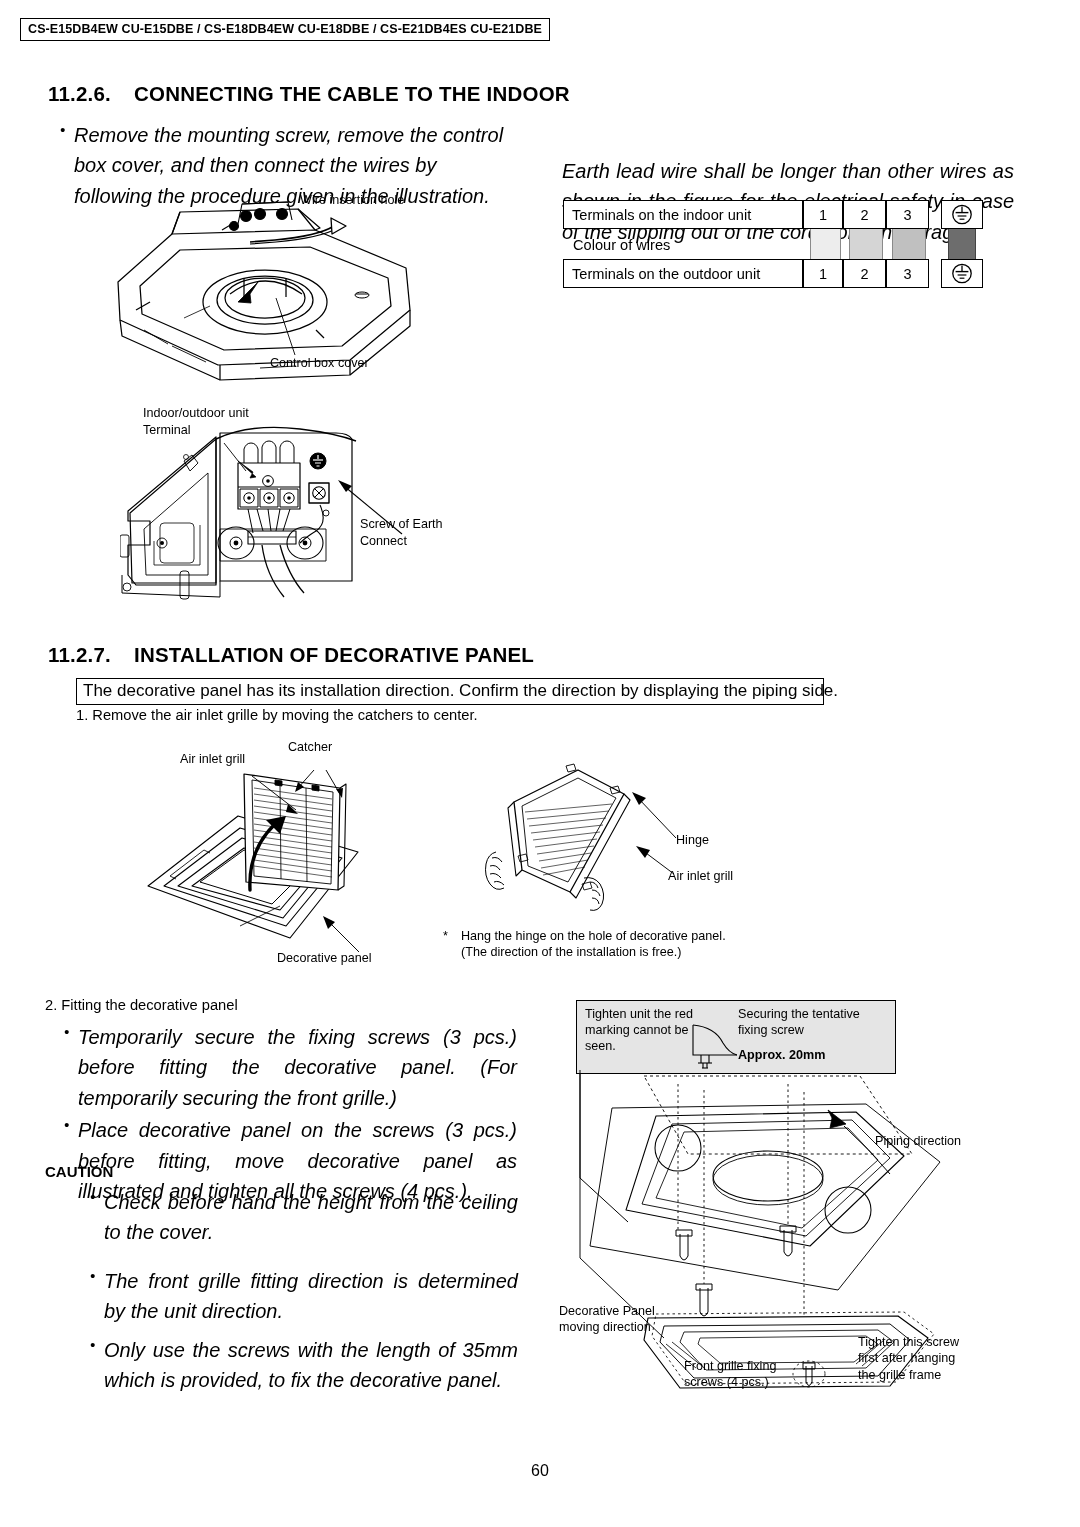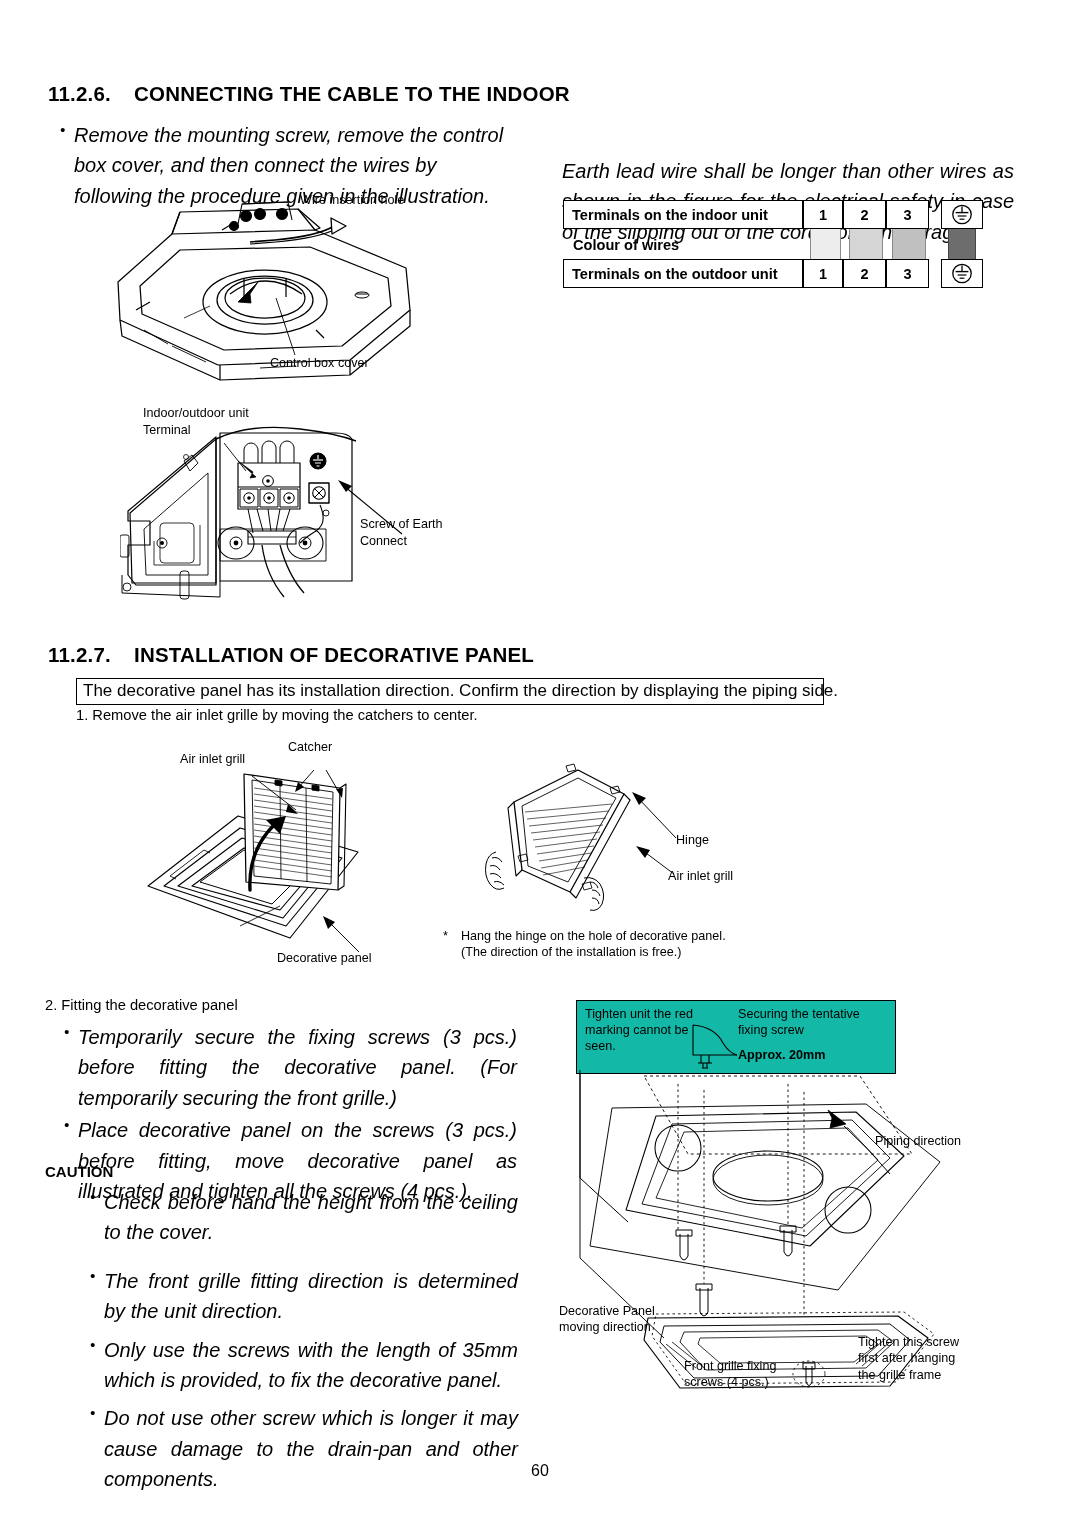--- a/index.html
+++ b/index.html
@@ -72,52 +72,53 @@
   .band { position:absolute; border:1px solid #8a8a8a; }
 
   
   .flabel {
     position:absolute; font-size:12.6px; line-height:1.3;
     white-space:nowrap;
   }
 
   
   .callout {
-    position:absolute; border:1.4px solid #000; background:#14b8a6;
+    position:absolute; border:1.4px solid #000; background:#e5e5e5;
   }
   .callout .t { position:absolute; font-size:12.6px; line-height:1.26; }
 
   
   .pageno {
     position:absolute; left:0; right:0; text-align:center;
     font-size:16px;
   }
 
   svg { display:block; }
   .fig { position:absolute; }
 </style>
 </head>
 <body>
 
 <div class="page">
 
+  <div class="model-box">CS-E15DB4EW CU-E15DBE / CS-E18DB4EW CU-E18DBE / CS-E21DB4ES CU-E21DBE</div>
 
   <div class="sec-head" style="left:48px; top:82px;">
     <span class="num">11.2.6.</span><span>CONNECTING THE CABLE TO THE INDOOR</span>
   </div>
 
   <div class="txtcol" style="left:58px; top:120px; width:460px;">
     <ul class="bullet-list">
       <li>Remove the mounting screw, remove the control box cover, and then connect the wires by following the procedure given in the illustration.</li>
     </ul>
   </div>
 
   <div class="txtcol just" style="left:562px; top:120px; width:452px;margin-top:36px;">Earth lead wire shall be longer than other wires as shown in the figure for the electrical safety in case of the slipping out of the cord from anchorage.</div>
 
-  <div class="term-table" style="left:563px; top:200px; width:410px; height:88px;font-weight:bold;">
+  <div class="term-table" style="left:563px; top:200px; width:410px; height:88px;">
 
     <div class="band" style="left:247px; top:27px; width:31px; height:34px; background:#ededed;"></div>
     <div class="band" style="left:286px; top:27px; width:34px; height:34px; background:#d5d5d5;"></div>
     <div class="band" style="left:329px; top:27px; width:34px; height:34px; background:#c0c0c0;"></div>
     <div class="band" style="left:385px; top:26px; width:28px; height:36px; background:#6d6d6d; border-color:#444;"></div>
 
     <div class="cellbox" style="left:0px; top:0px; width:240px; height:29px;">
       <span class="cell-label">Terminals on the indoor unit</span>
     </div>
     <div class="cellbox cell-num" style="left:240px; top:0px; width:40px; height:29px;">1</div>
@@ -459,21 +460,20 @@
     </ul>
   </div>
 
   <div class="caution-title" style="left:45px; top:1163px;">CAUTION</div>
 
   <div class="txtcol just" style="left:88px; top:1187px; width:430px;">
     <ul class="bullet-list">
       <li style="margin-bottom:8px;">Check before hand the height from the ceiling to the cover.</li>
       <li style="margin-bottom:8px;margin-top:18px;">The front grille fitting direction is determined by the unit direction.</li>
       <li style="margin-bottom:8px;">Only use the screws with the length of 35mm which is provided, to fix the decorative panel.</li>
-      <li>Do not use other screw which is longer it may cause damage to the drain-pan and other components.</li>
     </ul>
   </div>
 
   <div class="callout" style="left:576px; top:1000px; width:320px; height:74px;">
     <div class="t" style="left:8px; top:6px;">
       <div>Tighten unit the red</div>
       <div>marking cannot be</div>
       <div>seen.</div>
     </div>
     <div class="t" style="left:161px; top:6px;">

